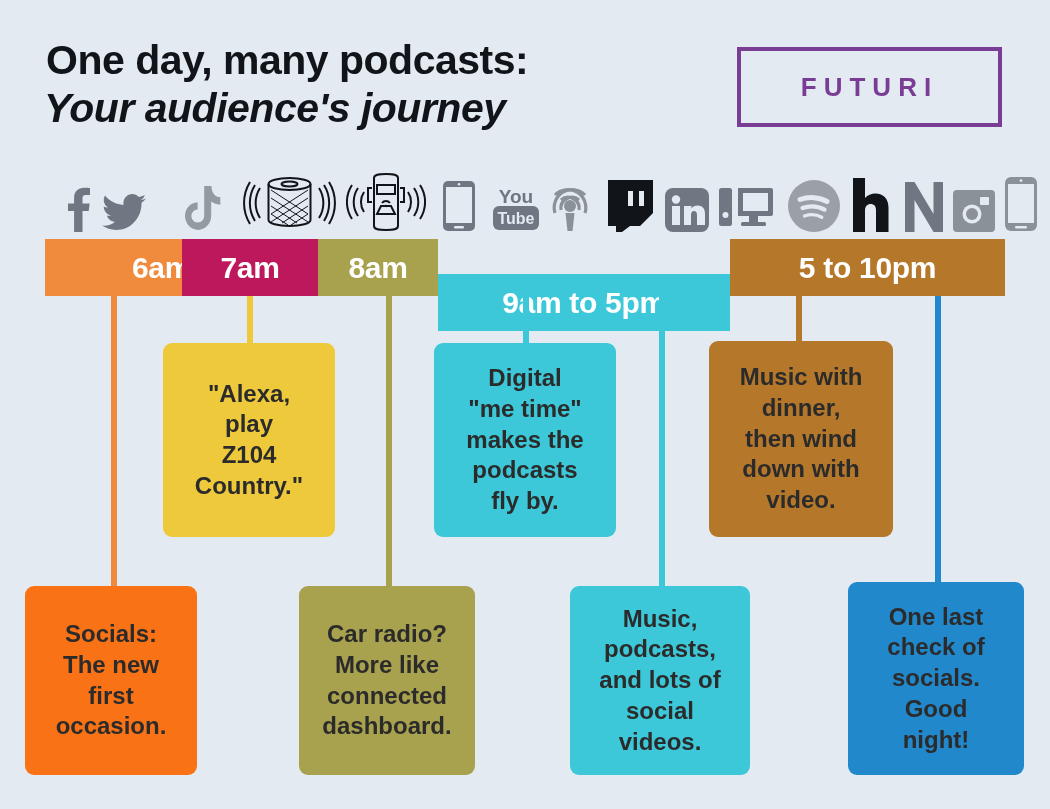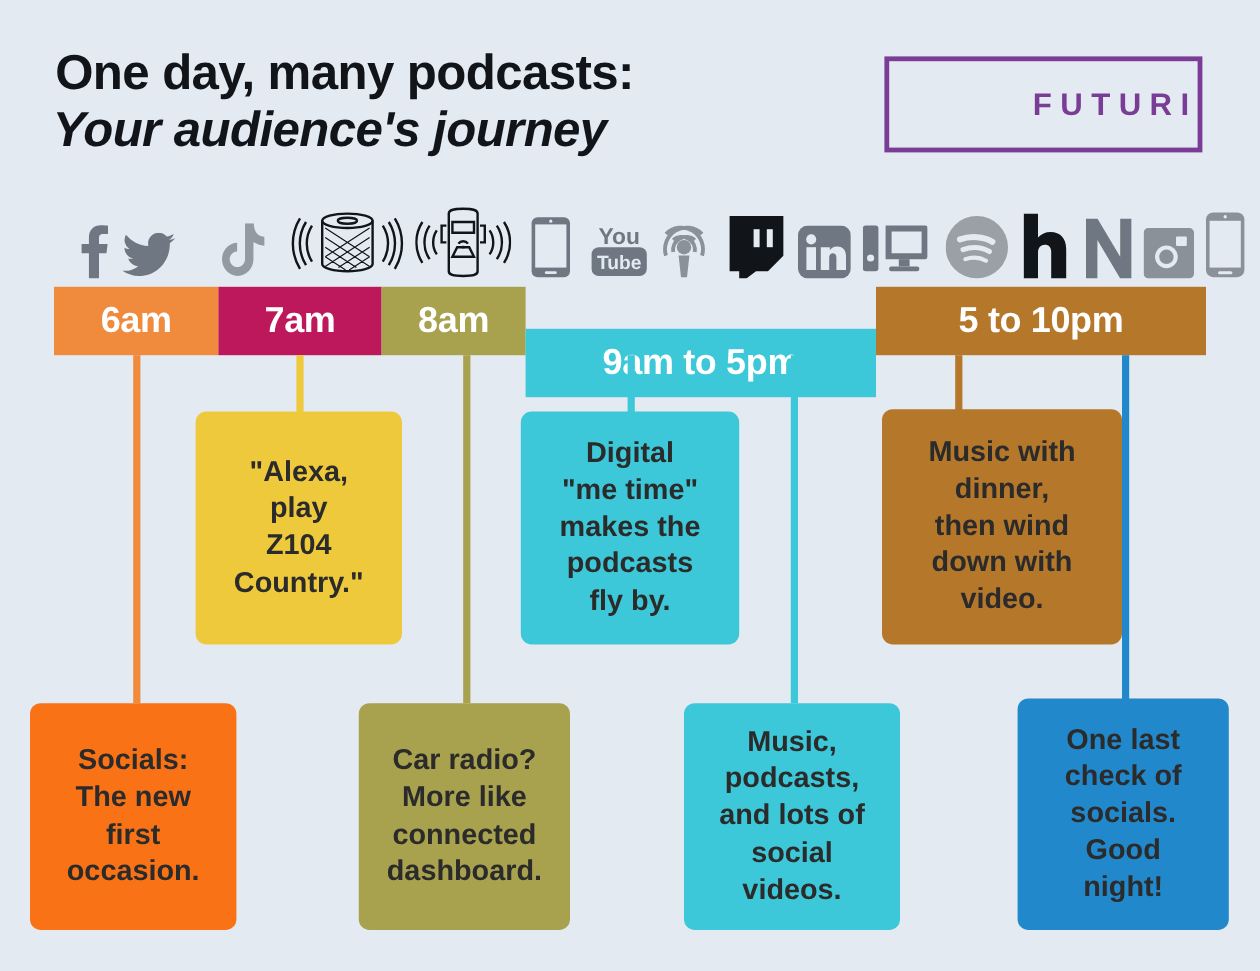--- a/index.html
+++ b/index.html
@@ -19,21 +19,21 @@
     font-size:41px;font-weight:bold;line-height:1.18;
     color:#111418;letter-spacing:-0.5px;
     text-align:center;
   }
   .title .line1{display:block;text-align:left;margin-left:2px;}
   .title .line2{display:block;text-align:left;font-style:italic;}
 
   .logo-box{
     position:absolute;left:737px;top:47px;width:265px;height:80px;
     border:4px solid #7a3d96;box-sizing:border-box;
-    display:flex;align-items:center;justify-content:flex-end;
+    display:flex;align-items:center;justify-content:center;
   }
   .logo-text{
     color:#7a3d96;font-size:26px;font-weight:bold;letter-spacing:7px;
   }
 
   
   .icons{
     position:absolute;left:44px;top:170px;width:962px;height:62px;
   }
   .icon{
@@ -224,21 +224,21 @@
       <svg width="34" height="56" viewBox="0 0 34 56">
         <rect x="1" y="1" width="32" height="54" rx="6" fill="#8b9199"></rect>
         <rect x="4" y="8" width="26" height="39" fill="#e4eaf1"></rect>
         <circle cx="17" cy="4.6" r="1.4" fill="#e4eaf1"></circle>
         <rect x="11" y="50" width="12" height="2.6" rx="1.3" fill="#e4eaf1"></rect>
       </svg>
     </div>
   </div>
 
   <div class="timeline">
-    <div class="seg" style="left:0px;width:137px;background:#f08a3c;">
+    <div class="seg" style="left:0px;width:137px;background:#f08a3c;padding-left:48px;">
       <span>6am</span>
     </div>
     <div class="seg" style="left:137px;width:136px;background:#be185d;">
       <span>7am</span>
     </div>
     <div class="seg" style="left:273px;width:120px;background:#a8a14d;">
       <span>8am</span>
     </div>
     <div class="seg" style="left:393px;width:292px;background:#3cc8d8;margin-top:35px;">
       <span>9am to 5pm</span>
@@ -262,21 +262,21 @@
 Z104
 Country."</span>
   </div>
   <div class="card" style="left:434px;top:343px;width:182px;height:194px;background:#3cc8d8;">
     <span class="txt">Digital
 "me time"
 makes the
 podcasts
 fly by.</span>
   </div>
-  <div class="card" style="left:735px;top:341px;width:200px;height:196px;background:#b5772a;">
+  <div class="card" style="left:709px;top:341px;width:184px;height:196px;background:#b5772a;">
     <span class="txt">Music with
 dinner,
 then wind
 down with
 video.</span>
   </div>
 
   <div class="card" style="left:25px;top:586px;width:172px;height:189px;background:#f97316;">
     <span class="txt">Socials:
 The new

